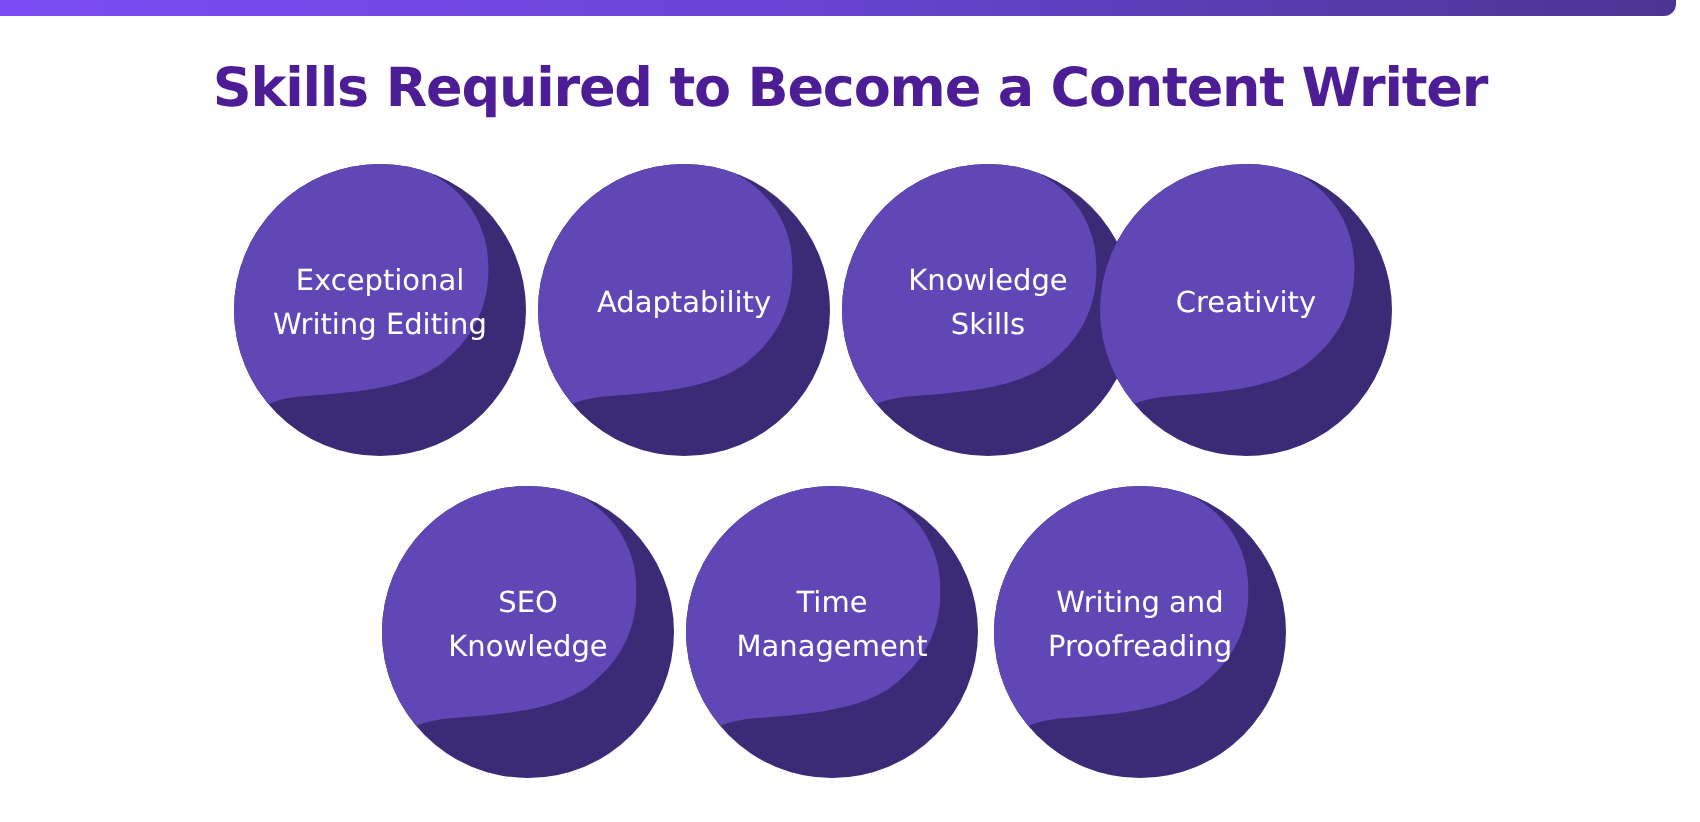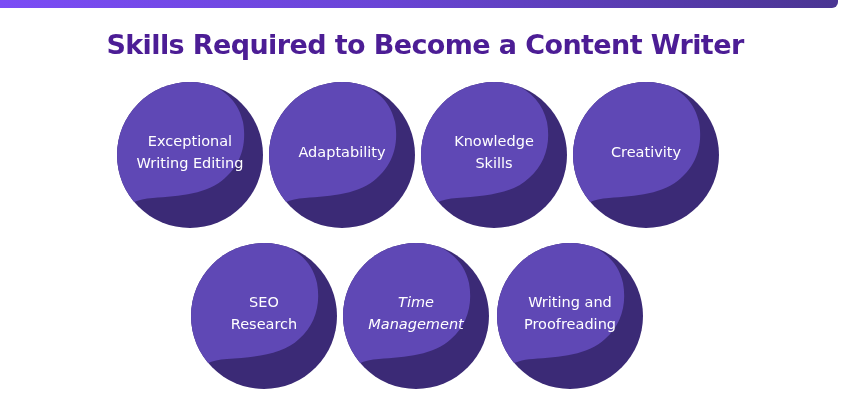--- a/index.html
+++ b/index.html
@@ -96,36 +96,36 @@
   </div>
 
   <div class="skill" style="left:421px; top:82px;">
     <svg class="shape" viewBox="0 0 146 146">
       <path d="M0,0 H88 C110,8 122,22 126,40 C130,62 124,82 108,96 C92,112 62,114 36,116 C20,117 10,122 4,130 L0,146 Z" fill="#5f48b5"></path>
     </svg>
     <div class="label">Knowledge
 Skills</div>
   </div>
 
-  <div class="skill" style="left:573px; top:82px;">
+  <div class="skill" style="left:550px; top:82px;">
     <svg class="shape" viewBox="0 0 146 146">
       <path d="M0,0 H88 C110,8 122,22 126,40 C130,62 124,82 108,96 C92,112 62,114 36,116 C20,117 10,122 4,130 L0,146 Z" fill="#5f48b5"></path>
     </svg>
     <div class="label">Creativity</div>
   </div>
 
   <div class="skill" style="left:191px; top:243px;">
     <svg class="shape" viewBox="0 0 146 146">
       <path d="M0,0 H88 C110,8 122,22 126,40 C130,62 124,82 108,96 C92,112 62,114 36,116 C20,117 10,122 4,130 L0,146 Z" fill="#5f48b5"></path>
     </svg>
     <div class="label">SEO
-Research</div>
+Knowledge</div>
   </div>
 
-  <div class="skill" style="left:343px; top:243px;font-style:italic;">
+  <div class="skill" style="left:343px; top:243px;">
     <svg class="shape" viewBox="0 0 146 146">
       <path d="M0,0 H88 C110,8 122,22 126,40 C130,62 124,82 108,96 C92,112 62,114 36,116 C20,117 10,122 4,130 L0,146 Z" fill="#5f48b5"></path>
     </svg>
     <div class="label">Time
 Management</div>
   </div>
 
   <div class="skill" style="left:497px; top:243px;">
     <svg class="shape" viewBox="0 0 146 146">
       <path d="M0,0 H88 C110,8 122,22 126,40 C130,62 124,82 108,96 C92,112 62,114 36,116 C20,117 10,122 4,130 L0,146 Z" fill="#5f48b5"></path>

